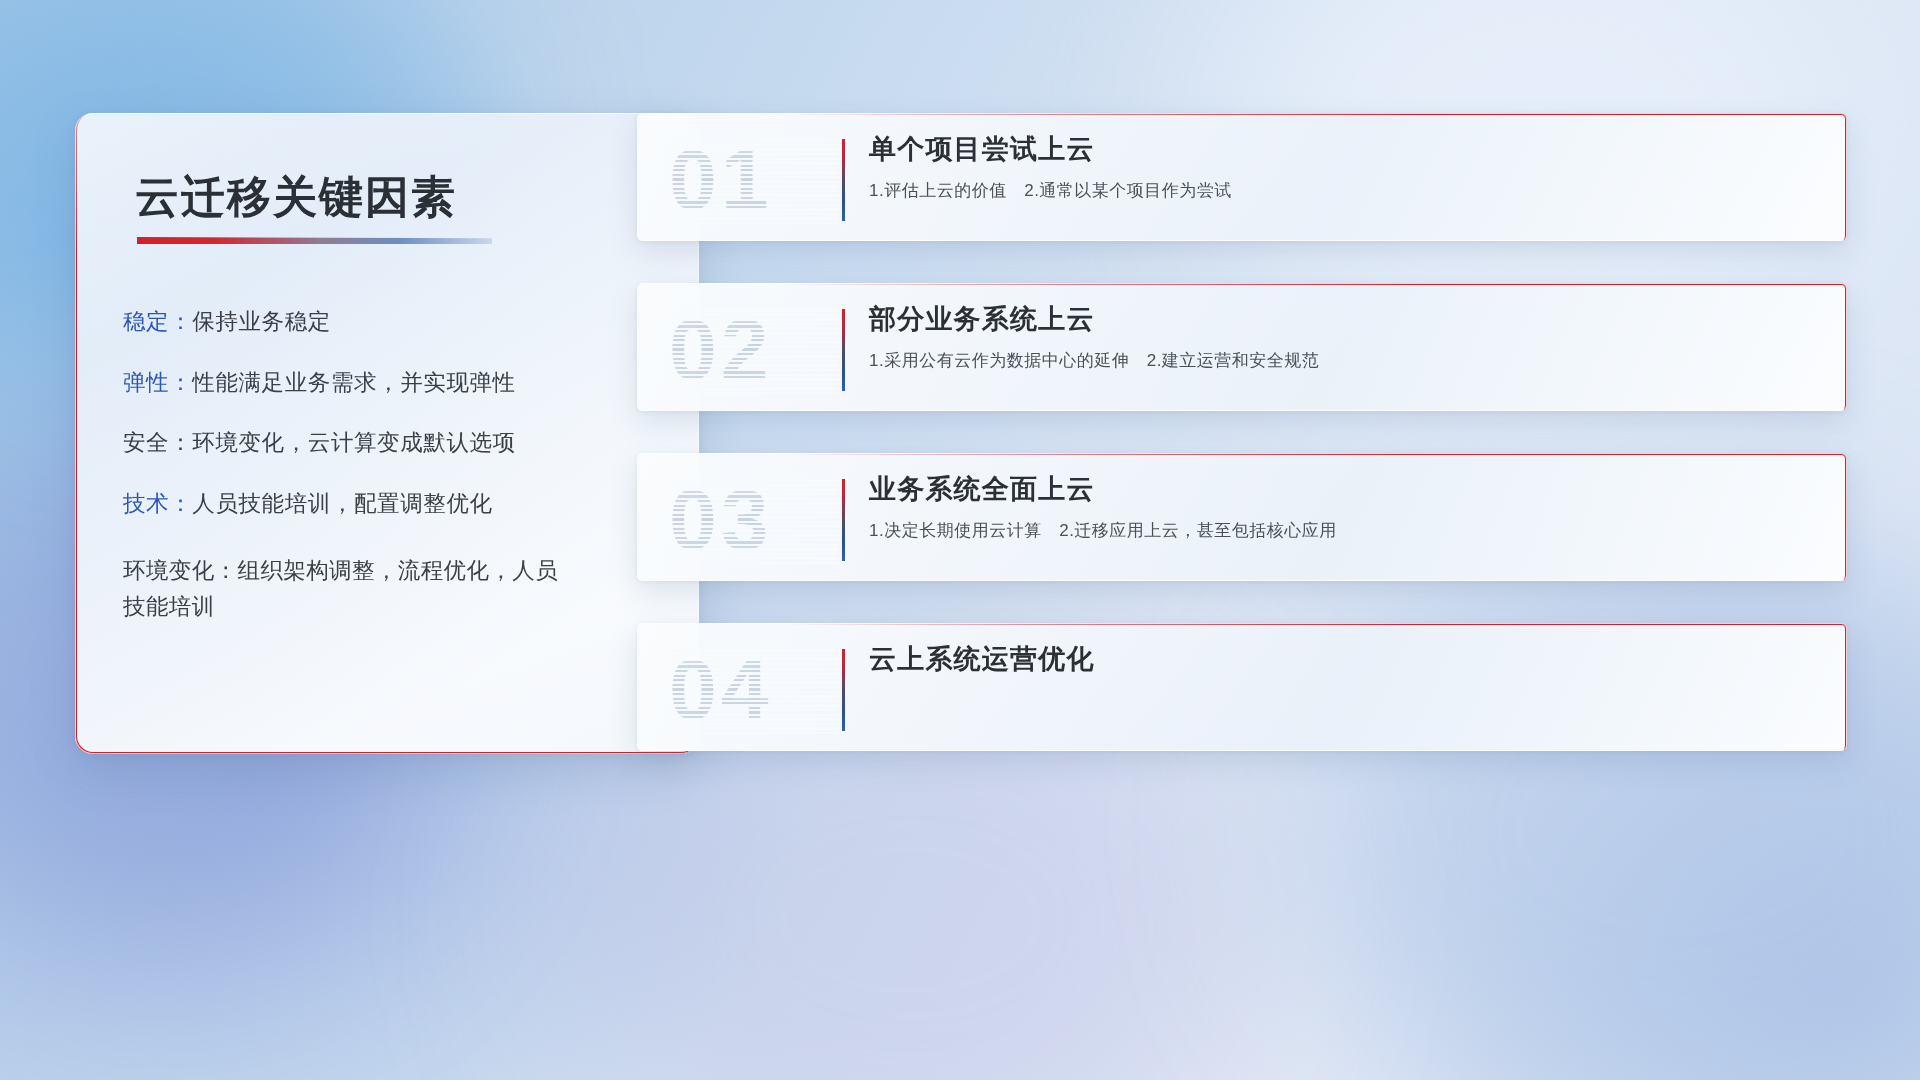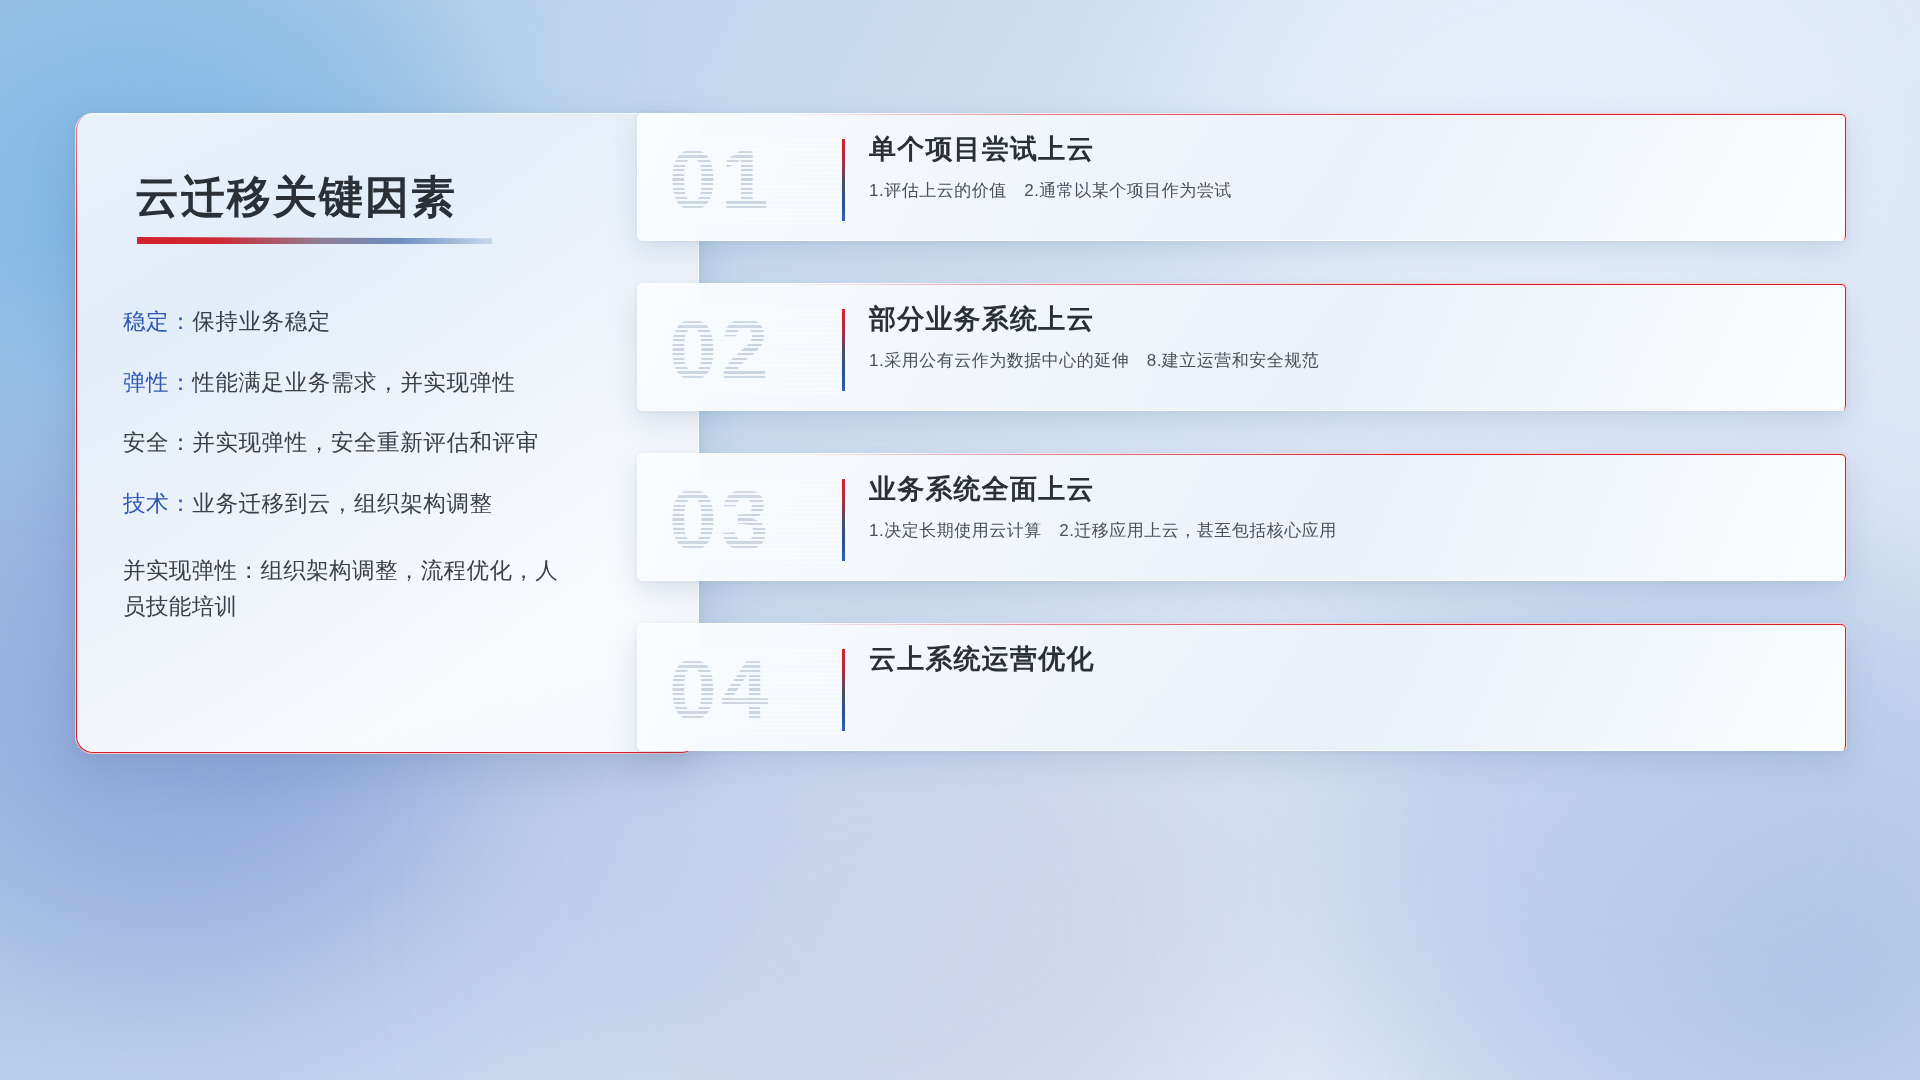--- a/index.html
+++ b/index.html
@@ -214,27 +214,27 @@
     <div id="title-rule"></div>
 
     <div id="left-list">
       <div class="kv accent">
         <span class="k">稳定：</span><span class="v">保持业务稳定</span>
       </div>
       <div class="kv accent">
         <span class="k">弹性：</span><span class="v">性能满足业务需求，并实现弹性</span>
       </div>
       <div class="kv">
-        <span class="k">安全：</span><span class="v">并实现弹性，安全重新评估和评审</span>
+        <span class="k">安全：</span><span class="v">环境变化，云计算变成默认选项</span>
       </div>
       <div class="kv accent">
-        <span class="k">技术：</span><span class="v">业务迁移到云，组织架构调整</span>
+        <span class="k">技术：</span><span class="v">人员技能培训，配置调整优化</span>
       </div>
       <div class="kv wrap">
-        <span class="k">并实现弹性：</span><span class="v">组织架构调整，流程优化，人员技能培训</span>
+        <span class="k">环境变化：</span><span class="v">组织架构调整，流程优化，人员技能培训</span>
       </div>
     </div>
   </div>
 
   <div id="right-col">
 
     <div class="step">
       <div class="step-num"><span>01</span></div>
       <div class="num-stripes"></div>
       <div class="step-bar"></div>
@@ -243,21 +243,21 @@
         <div class="step-desc">1.评估上云的价值　2.通常以某个项目作为尝试</div>
       </div>
     </div>
 
     <div class="step">
       <div class="step-num"><span>02</span></div>
       <div class="num-stripes"></div>
       <div class="step-bar"></div>
       <div class="step-body">
         <div class="step-title">部分业务系统上云</div>
-        <div class="step-desc">1.采用公有云作为数据中心的延伸　8.建立运营和安全规范</div>
+        <div class="step-desc">1.采用公有云作为数据中心的延伸　2.建立运营和安全规范</div>
       </div>
     </div>
 
     <div class="step">
       <div class="step-num"><span>03</span></div>
       <div class="num-stripes"></div>
       <div class="step-bar"></div>
       <div class="step-body">
         <div class="step-title">业务系统全面上云</div>
         <div class="step-desc">1.决定长期使用云计算　2.迁移应用上云，甚至包括核心应用</div>

